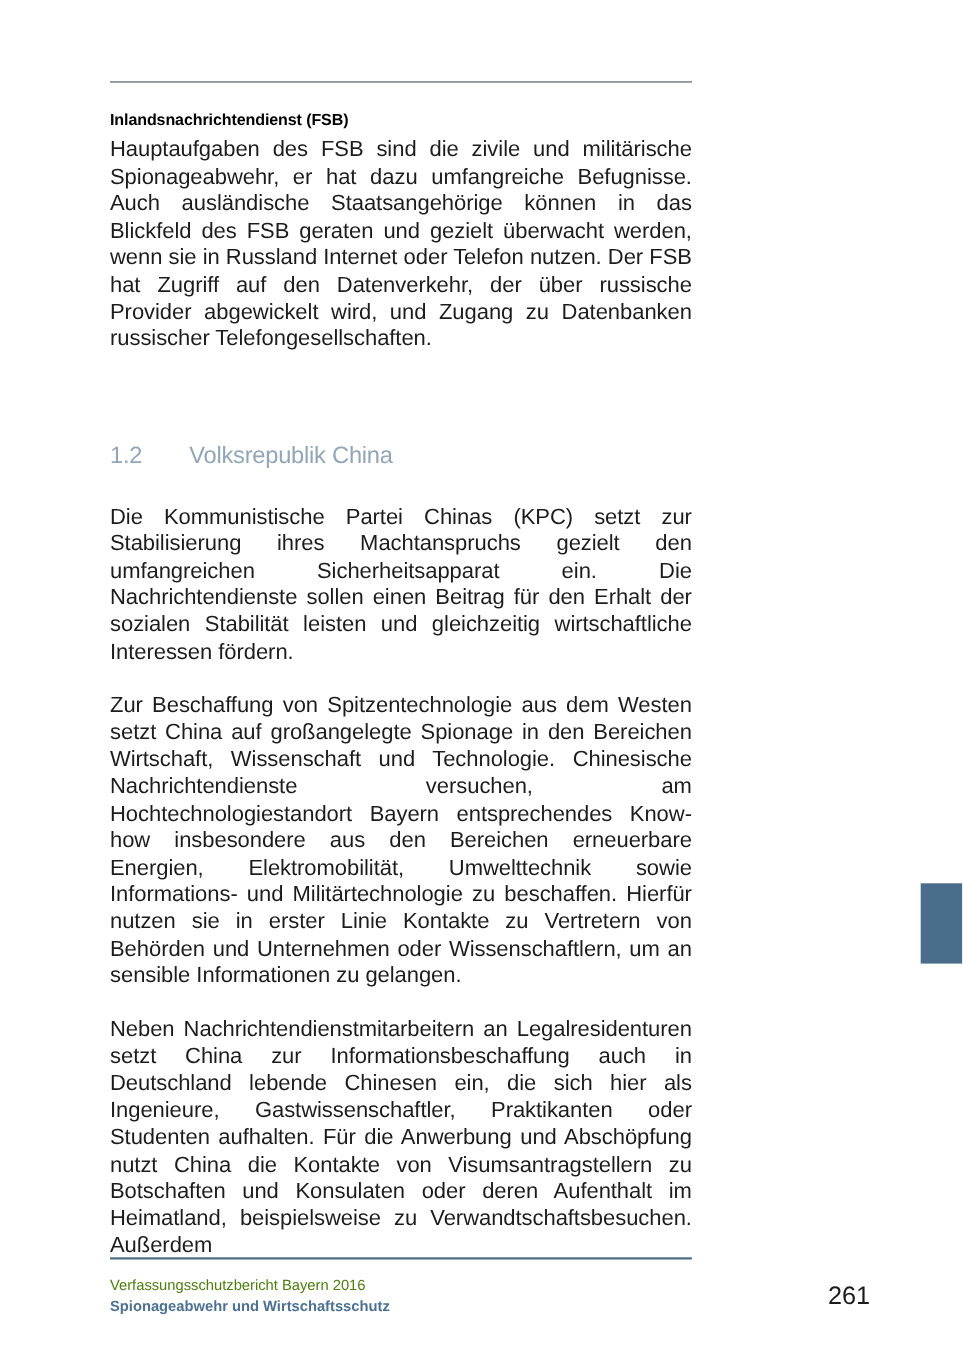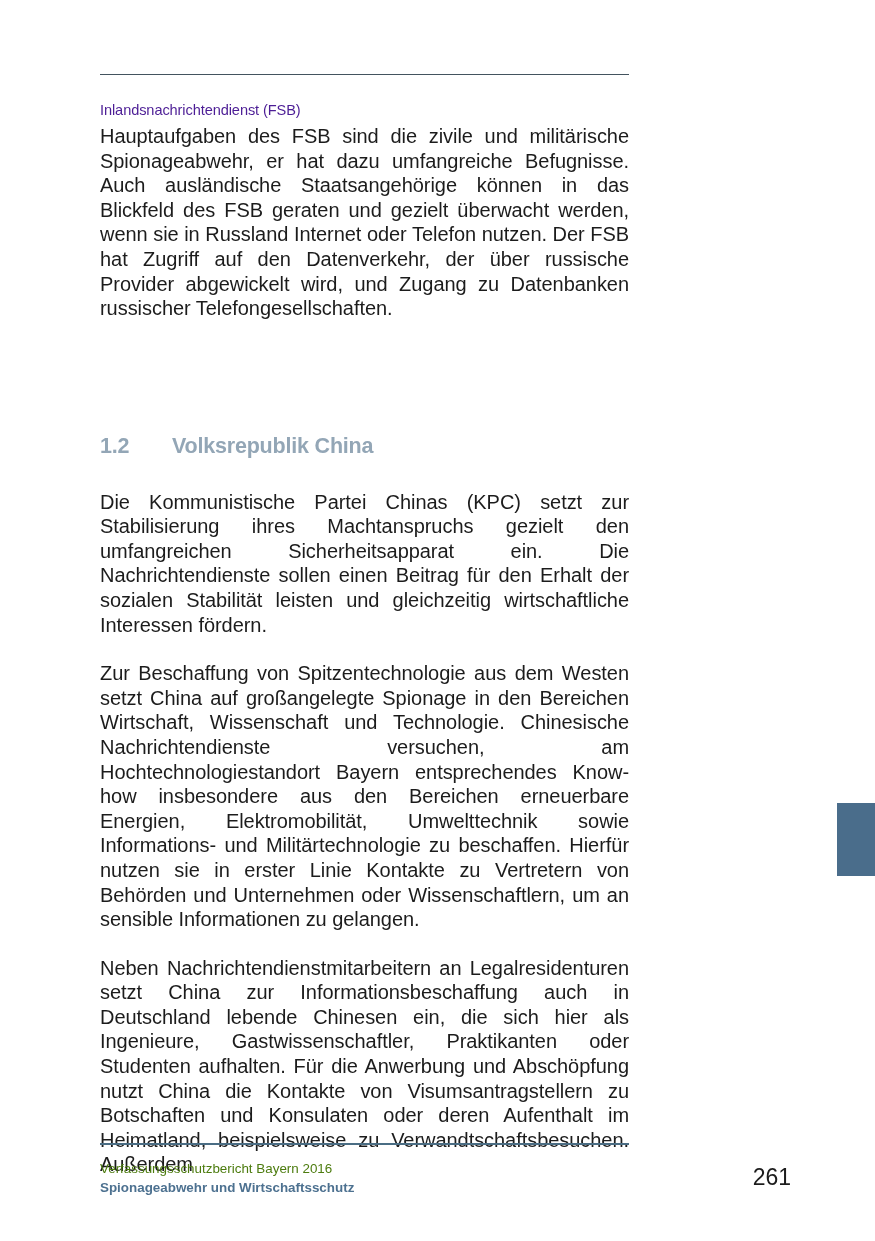--- a/index.html
+++ b/index.html
@@ -42,45 +42,44 @@
     left: 100px;
     top: 1143px;
     width: 529px;
     height: 0;
     border-top: 2px solid #4a6d84;
   }
 
   
   .subhead {
     font-size: 14.6px;
-    font-weight: normal;
-    color: #4c1d95;
+    font-weight: bold;
+    color: #000000;
     letter-spacing: -0.1px;
     margin: 0;
     padding: 0;
     line-height: 1.3;
   }
 
   .section-heading {
     display: flex;
     align-items: baseline;
     font-size: 21.5px;
-    font-weight: bold;
+    font-weight: normal;
     color: #93a6b6;
     letter-spacing: -0.2px;
     line-height: 1.25;
     margin: 0;
   }
   .section-heading .sec-num {
     width: 72px;
     flex: 0 0 72px;
   }
   .section-heading .sec-title {
     flex: 1 1 auto;
-    margin-top: 32px;
   }
 
   
   p.body {
     font-size: 20px;
     line-height: 24.6px;
     color: #1c1c1c;
     text-align: justify;
     text-justify: inter-word;
     margin: 0;

